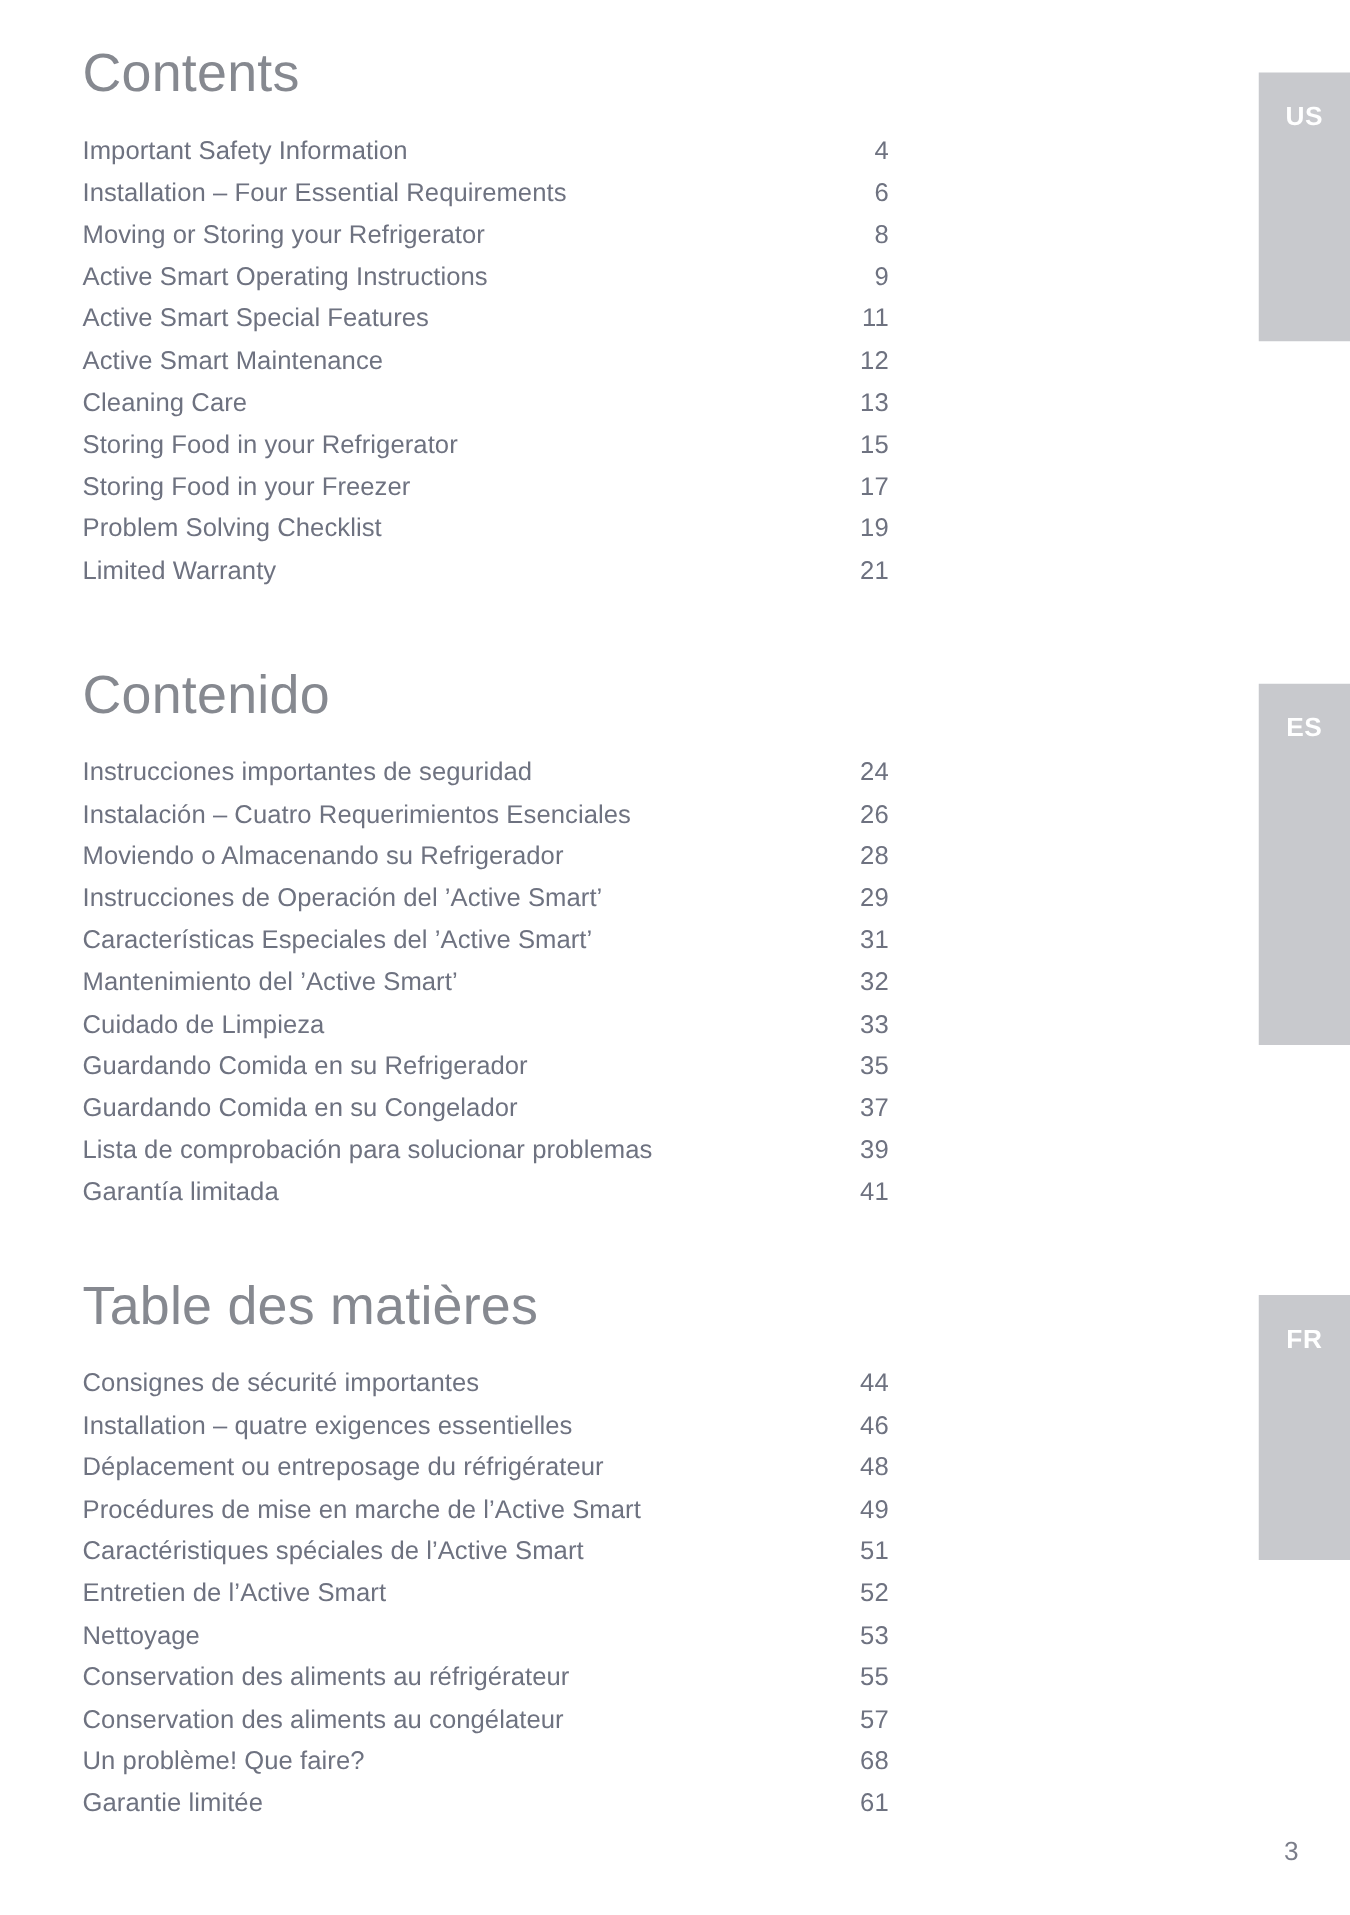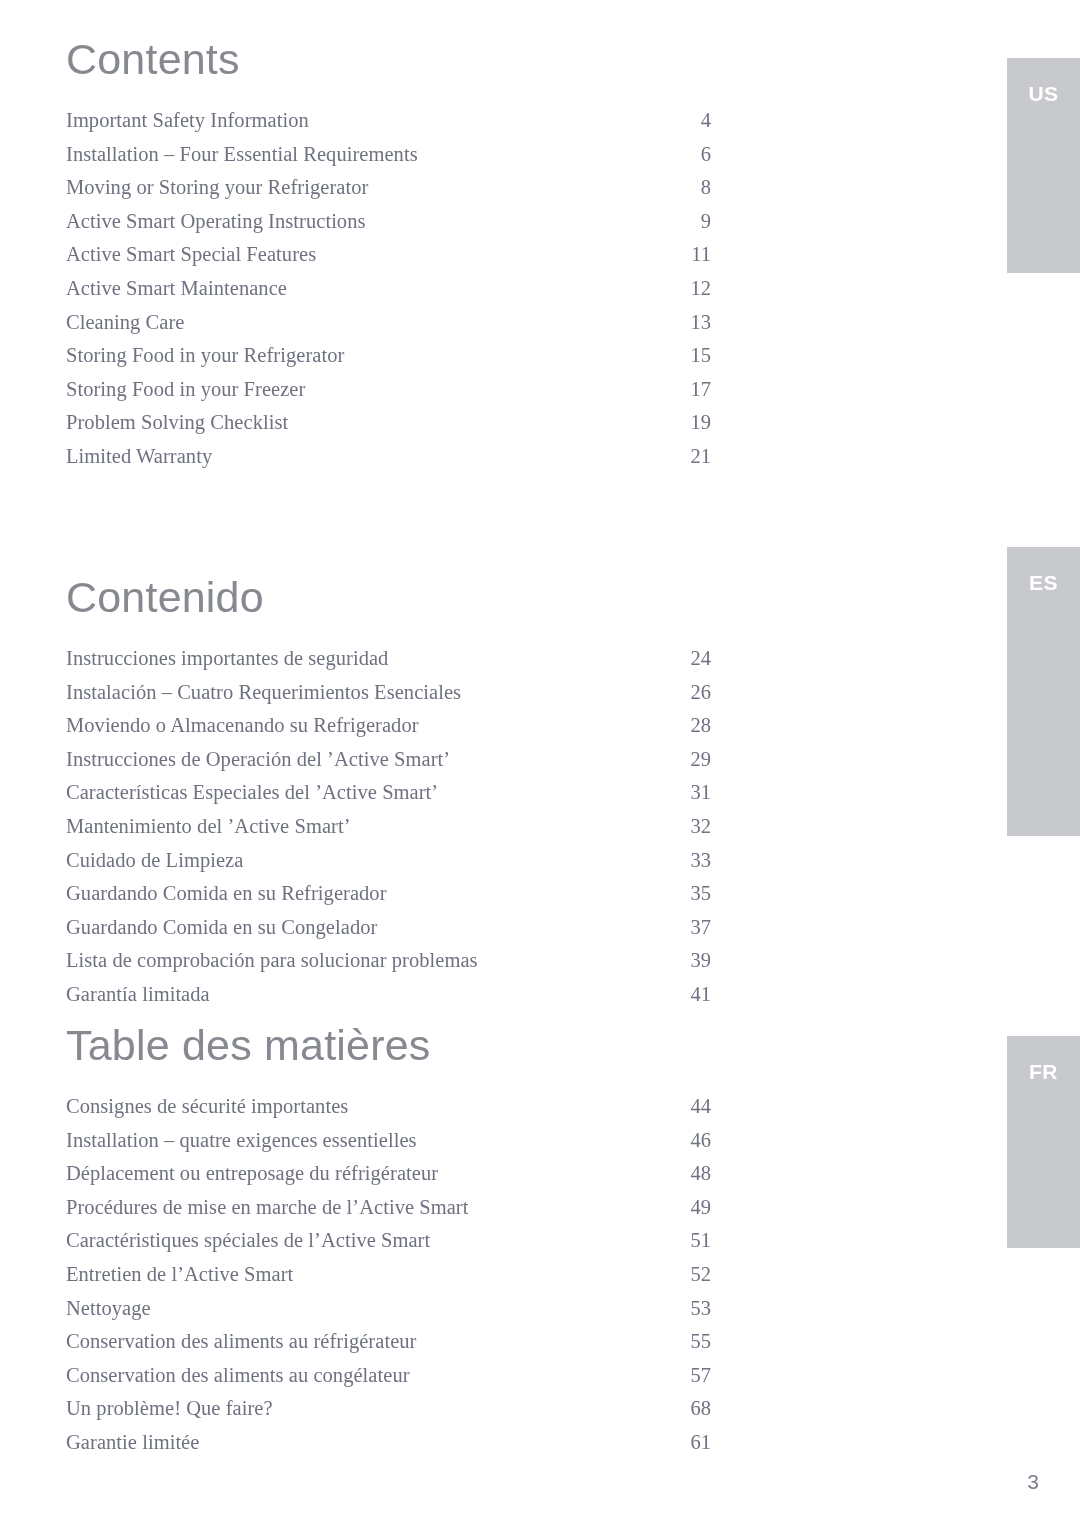--- a/index.html
+++ b/index.html
@@ -40,37 +40,36 @@
   #tab-es  { top: 547px;  height: 289px; }
   #tab-fr  { top: 1036px; height: 212px; }
 
   
   .toc-section {
     position: absolute;
     left: 66px;
     width: 648px;
   }
   #section-us { top: 38px; }
-  #section-es { top: 535px; margin-top: 41px; }
+  #section-es { top: 535px; }
   #section-fr { top: 1024px; }
 
   .section-title {
     font-size: 43px;
     font-weight: normal;
     color: #868990;
     letter-spacing: 0.2px;
     margin: 0 0 28px 0;
     line-height: 1.0;
   }
 
   .toc-list {
     list-style: none;
     margin: 0;
     padding: 0;
-    font-family: Liberation Serif, serif;
   }
   .toc-row {
     display: flex;
     align-items: baseline;
     justify-content: space-between;
     height: 33.6px;
     font-size: 20.5px;
     color: #6e7280;
     letter-spacing: 0.05px;
   }

